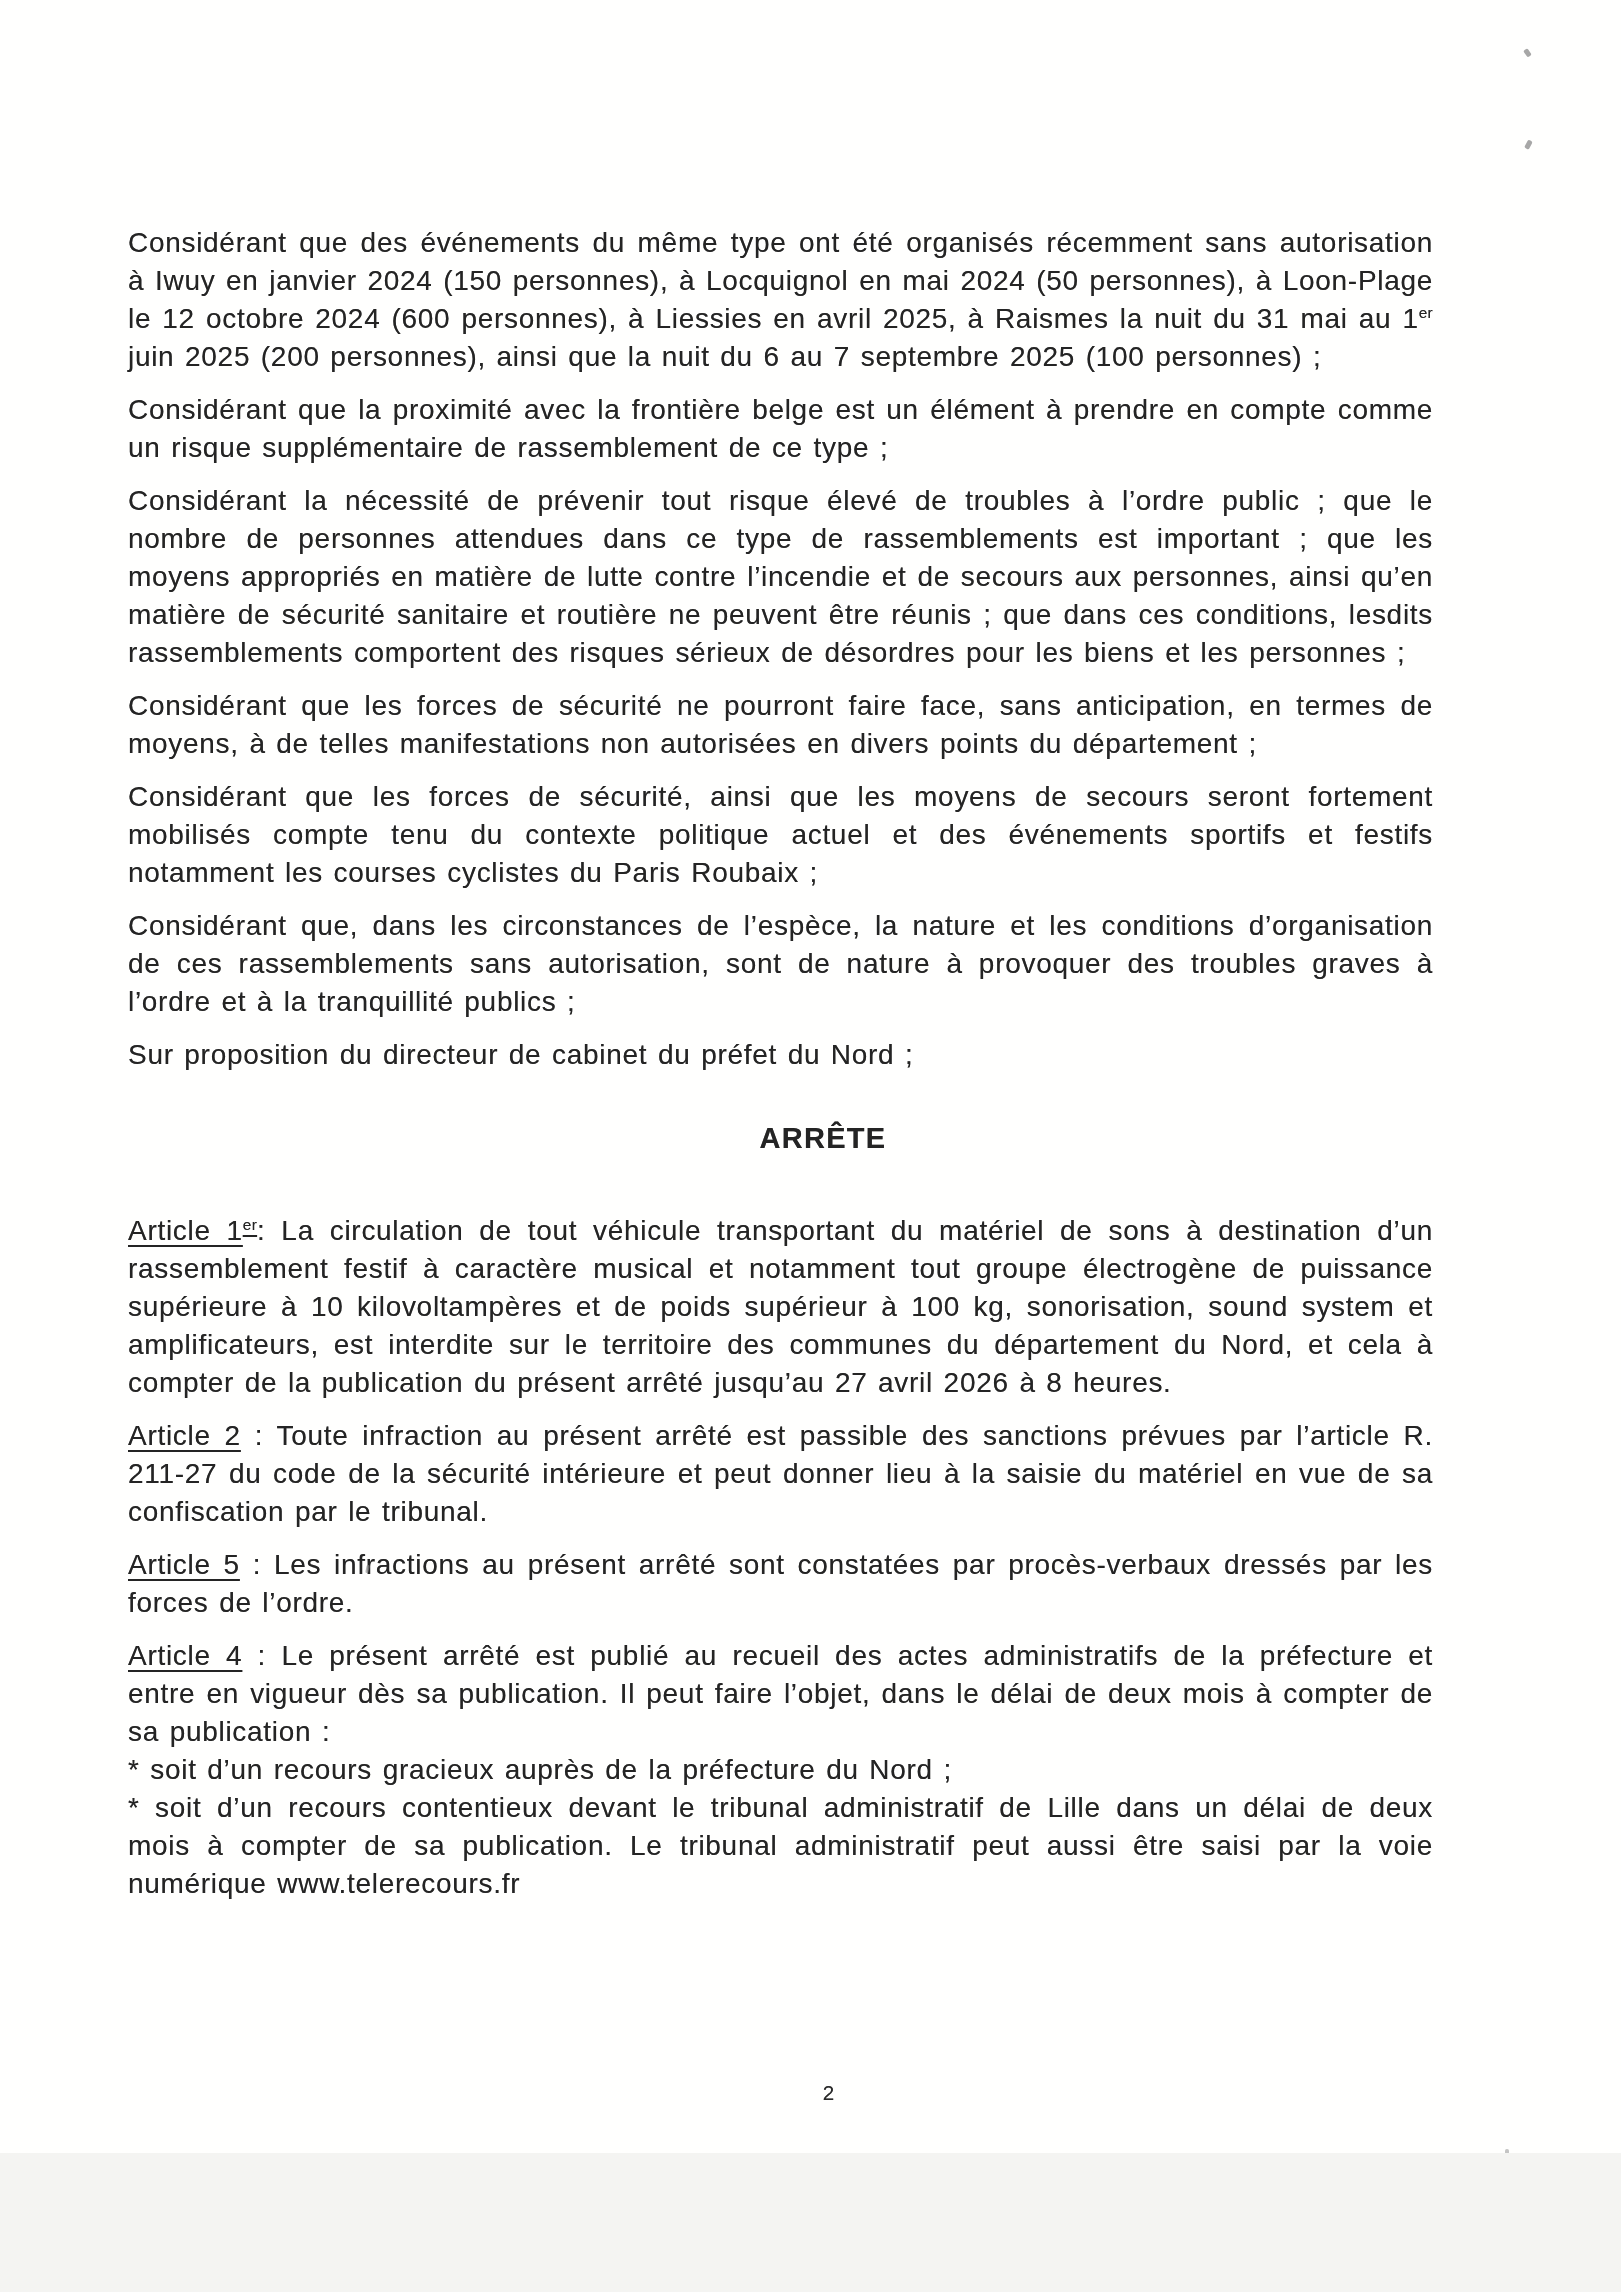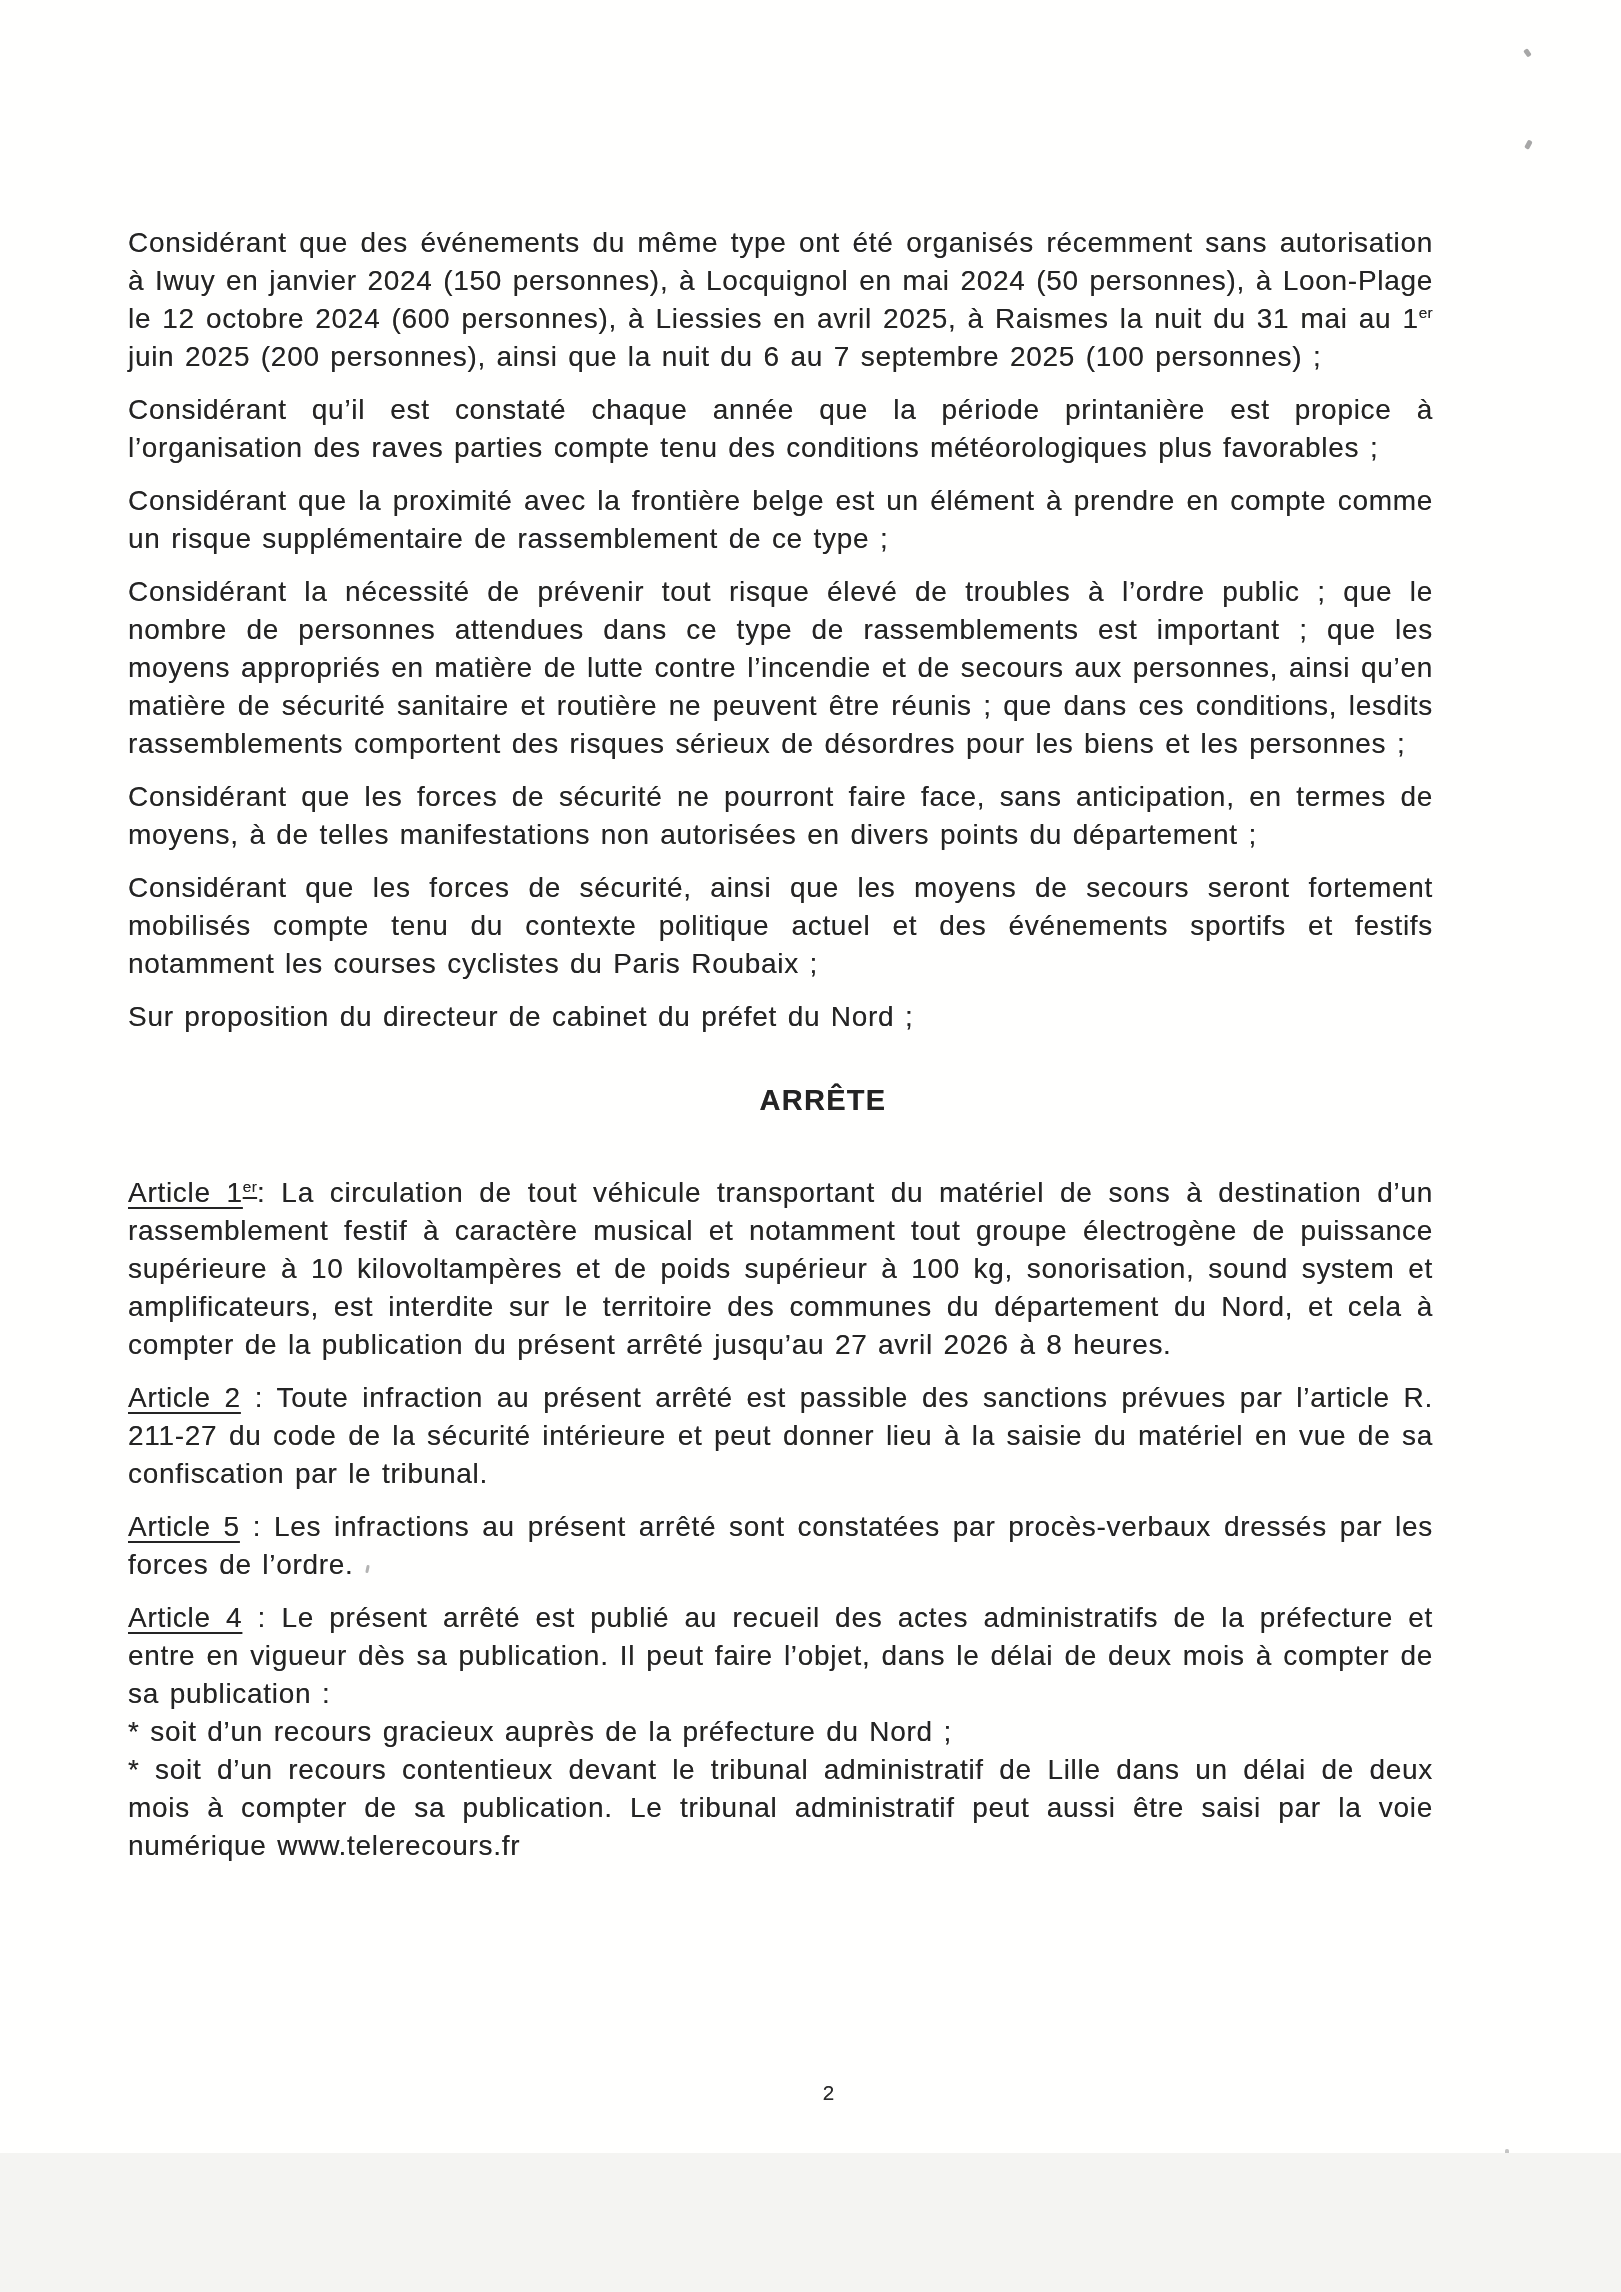--- a/index.html
+++ b/index.html
@@ -71,25 +71,25 @@
   .speck.s2 { left:1526px; top:140px; width:4.5px; height:9px; transform:rotate(28deg); }
   .speck.s3 { left:1505px; top:2149px; width:3.6px; height:4.5px; opacity:0.5; }
   .speck.s4 { left:366px;  top:1565px; width:2.7px; height:8px; transform:rotate(12deg); opacity:0.65; }
 </style>
 </head>
 <body>
 
 <div class="sheet">
   <main class="doc" id="doc-body">
       <p class="para"><span>Considérant que des événements du même type ont été organisés récemment sans autorisation à Iwuy en janvier 2024 (150 personnes), à Locquignol en mai 2024 (50 personnes), à Loon-Plage le 12 octobre 2024 (600 personnes), à Liessies en avril 2025, à Raismes la nuit du 31 mai au 1</span><sup class="sp">er</sup><span> juin 2025 (200 personnes), ainsi que la nuit du 6 au 7 septembre 2025 (100 personnes)&nbsp;;</span></p>
-      <p class="para"><span>Considérant qu’il est constaté chaque année que la période printanière est propice à l’organisation des raves parties compte tenu des conditions météorologiques plus favorables&nbsp;;</span></p>
       <p class="para"><span>Considérant que la proximité avec la frontière belge est un élément à prendre en compte comme un risque supplémentaire de rassemblement de ce type&nbsp;;</span></p>
       <p class="para"><span>Considérant la nécessité de prévenir tout risque élevé de troubles à l’ordre public&nbsp;; que le nombre de personnes attendues dans ce type de rassemblements est important&nbsp;; que les moyens appropriés en matière de lutte contre l’incendie et de secours aux personnes, ainsi qu’en matière de sécurité sanitaire et routière ne peuvent être réunis&nbsp;; que dans ces conditions, lesdits rassemblements comportent des risques sérieux de désordres pour les biens et les personnes&nbsp;;</span></p>
       <p class="para"><span>Considérant que les forces de sécurité ne pourront faire face, sans anticipation, en termes de moyens, à de telles manifestations non autorisées en divers points du département&nbsp;;</span></p>
       <p class="para"><span>Considérant que les forces de sécurité, ainsi que les moyens de secours seront fortement mobilisés compte tenu du contexte politique actuel et des événements sportifs et festifs notamment les courses cyclistes du Paris Roubaix&nbsp;;</span></p>
+      <p class="para"><span>Considérant que, dans les circonstances de l’espèce, la nature et les conditions d’organisation de ces rassemblements sans autorisation, sont de nature à provoquer des troubles graves à l’ordre et à la tranquillité publics&nbsp;;</span></p>
       <p class="para"><span>Sur proposition du directeur de cabinet du préfet du Nord&nbsp;;</span></p>
       <h2 class="heading"><span>ARRÊTE</span></h2>
       <p class="para"><span class="b u">Article 1</span><sup class="sp b u">er</sup><span class="b">:</span><span> La circulation de tout véhicule transportant du matériel de sons à destination d’un rassemblement festif à caractère musical et notamment tout groupe électrogène de puissance supérieure à 10 kilovoltampères et de poids supérieur à 100 kg, sonorisation, sound system et amplificateurs, est interdite sur le territoire des communes du département du Nord, et cela </span><span class="b">à compter de la publication du présent arrêté jusqu’au 27 avril 2026 à 8 heures.</span></p>
       <p class="para"><span class="b u">Article 2</span><span class="b">&nbsp;:</span><span> Toute infraction au présent arrêté est passible des sanctions prévues par l’article R. 211-27 du code de la sécurité intérieure et peut donner lieu à la saisie du matériel en vue de sa confiscation par le tribunal.</span></p>
       <p class="para"><span class="b u">Article 5</span><span class="b">&nbsp;:</span><span> Les infractions au présent arrêté sont constatées par procès-verbaux dressés par les forces de l’ordre.</span></p>
       <p class="para"><span class="b u">Article 4</span><span class="b">&nbsp;:</span><span> Le présent arrêté est publié au recueil des actes administratifs de la préfecture et entre en vigueur dès sa publication. Il peut faire l’objet, dans le délai de deux mois à compter de sa publication&nbsp;:</span><br><span>*&nbsp;soit d’un recours gracieux auprès de la préfecture du Nord&nbsp;;</span><br><span>*&nbsp;soit d’un recours contentieux devant le tribunal administratif de Lille dans un délai de deux mois à compter de sa publication. Le tribunal administratif peut aussi être saisi par la voie numérique </span><span class="url">www.telerecours.fr</span></p>
     </main>
 
   <div class="pagenum">2</div>
 

